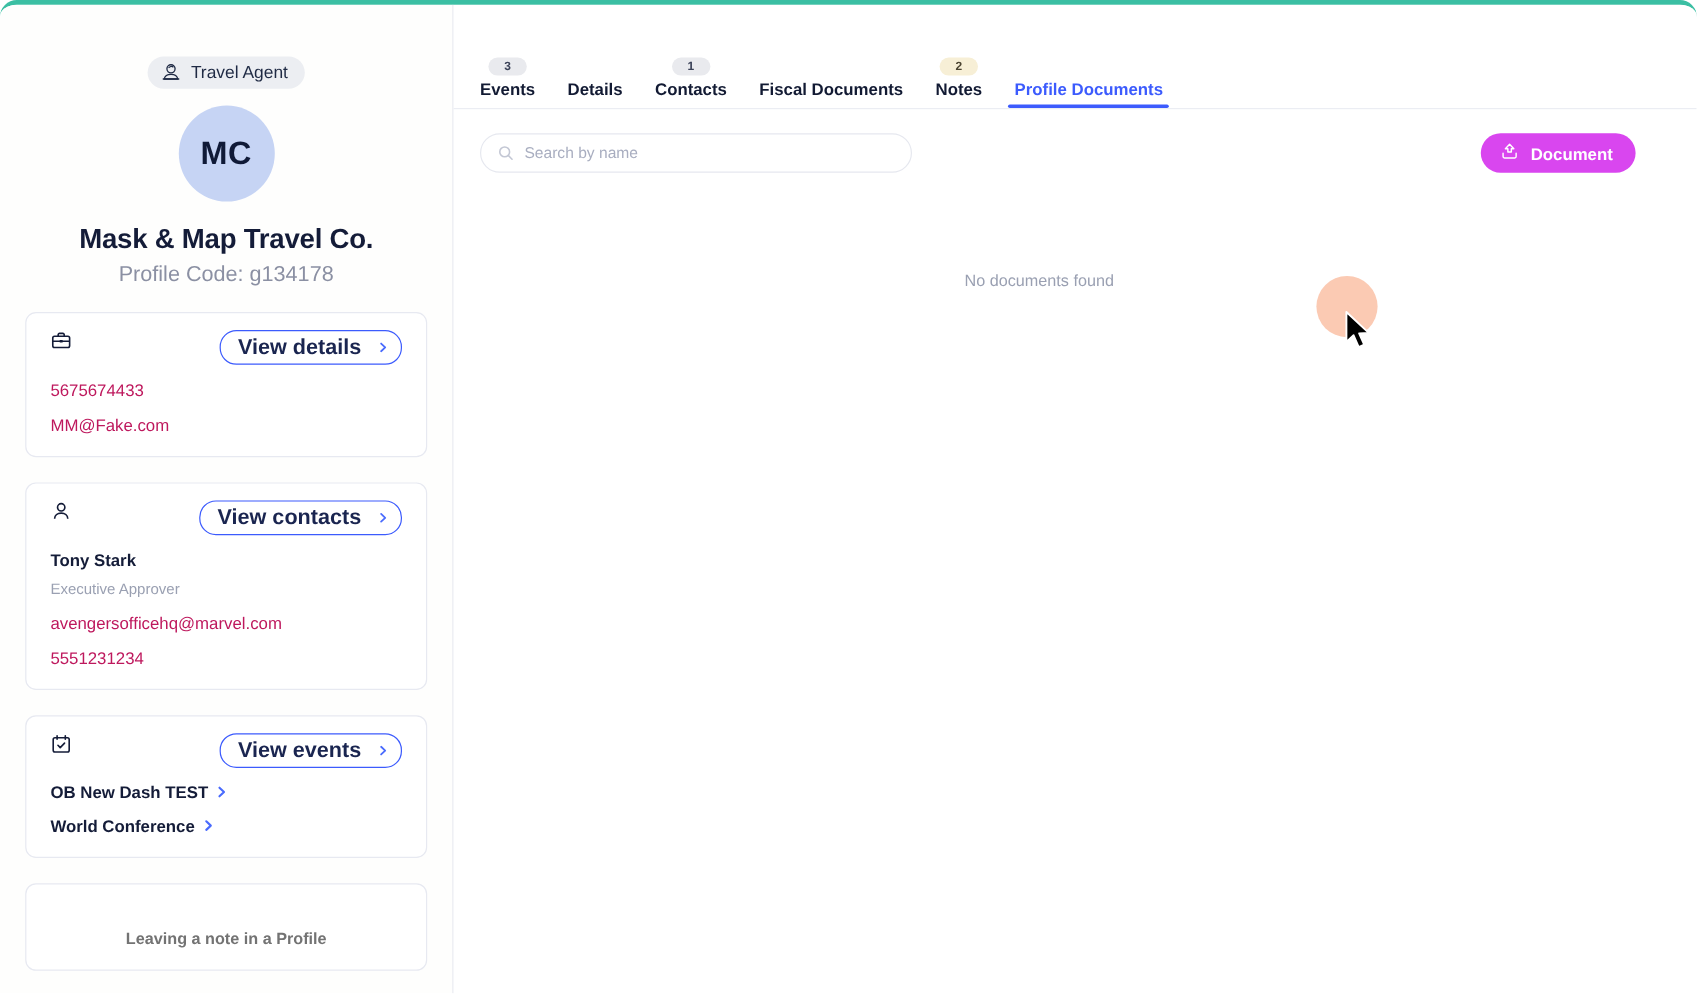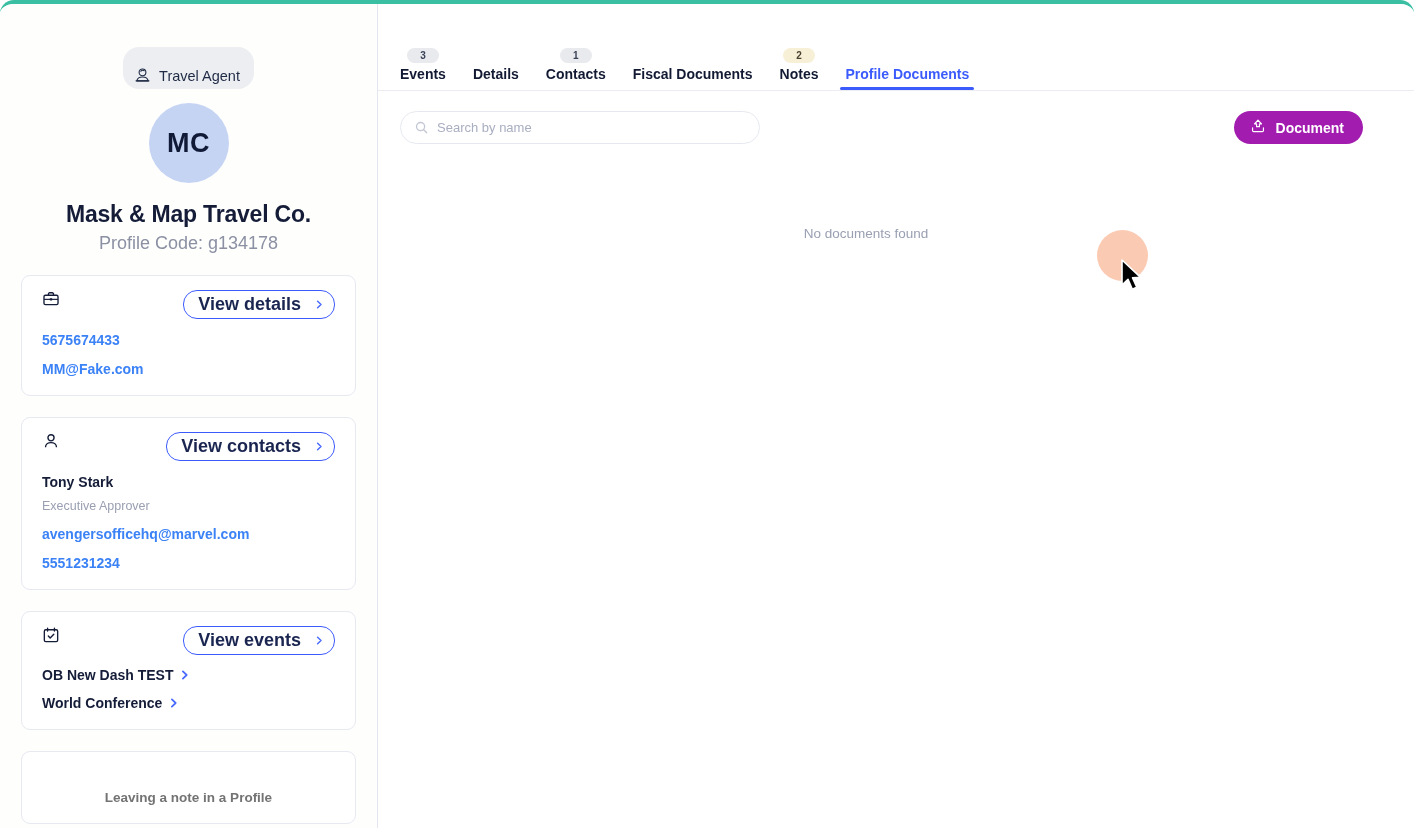--- a/index.html
+++ b/index.html
@@ -55,21 +55,21 @@
   }
 
   .role-badge {
     margin: 43px auto 0;
     width: fit-content;
     display: flex;
     align-items: center;
     gap: 8px;
     background: #eceef2;
     border-radius: 16px;
-    padding: 20px 14px 5px 11px;
+    padding: 5px 14px 5px 11px;
     color: #1f2a44;
     font-size: 14.5px;
     font-weight: 400;
   }
   .role-badge .ico { display: flex; align-items: center; }
 
   .avatar {
     width: 80px;
     height: 80px;
     border-radius: 50%;
@@ -127,23 +127,22 @@
     font-weight: 600;
     color: #1a2550;
     background: #fff;
     cursor: pointer;
     white-space: nowrap;
   }
   .pill-btn .chev { color: #4a6bfd; display: flex; }
 
   .row-main {
     font-size: 14px;
-    color: #3b82f6;
+    color: #be185d;
     margin-top: 13px;
-    font-weight: bold;
   }
   .row-main.bold { font-weight: 700; color: #141c38; }
   .row-sub {
     font-size: 12.5px;
     color: #9aa0b2;
     margin-top: 9px;
   }
 
   .ev-link {
     display: flex;
@@ -248,21 +247,21 @@
     color: #2a3148;
     width: 100%;
     background: transparent;
   }
   .search-box input::placeholder { color: #a9aec0; }
 
   .doc-btn {
     display: inline-flex;
     align-items: center;
     gap: 10px;
-    background: #a21caf;
+    background: #d946ef;
     color: #ffffff;
     border: none;
     border-radius: 20px;
     height: 33px;
     padding: 0 19px 0 16px;
     font-family: "Liberation Sans", sans-serif;
     font-size: 14px;
     font-weight: 700;
     cursor: pointer;
   }

